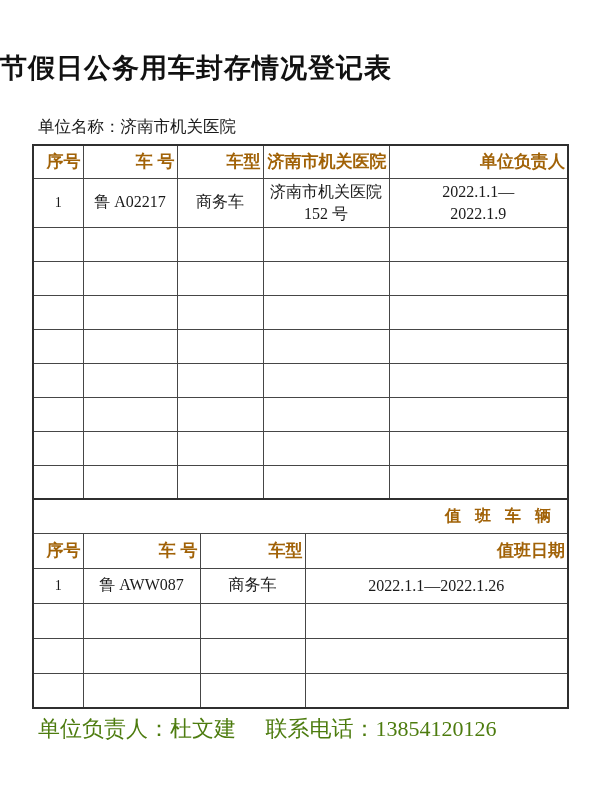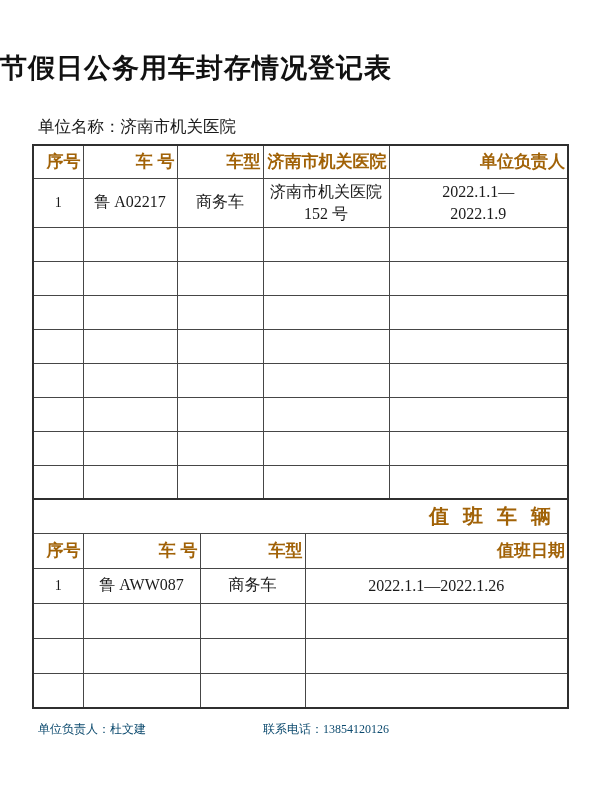--- a/index.html
+++ b/index.html
@@ -33,26 +33,26 @@
     font-family:"Liberation Sans","DejaVu Sans",sans-serif;
     font-weight:bold;font-size:17px;color:#a16207;text-align:right;
   }
   tr.h-hdr{height:33px;}
   tr.h-data{height:49px;}
   tr.h-hdr2{height:35px;}
   tr.h-data2{height:35px;}
   tr.h-sect{height:34px;}
   .two-line span{display:block;line-height:1.35;}
   .sect-title{
-    letter-spacing:14px;text-indent:14px;font-size:20px;
+    letter-spacing:14px;text-indent:14px;font-size:16px;
   }
   #duty-table{margin-top:-2px;}
   .serial{font-size:14px;}
   .footer{
-    margin:7px 0 0 38px;font-size:12px;line-height:26px;color:#0c4a6e;
+    margin:7px 0 0 38px;font-size:22px;line-height:26px;color:#4d7c0f;
   }
   .footer .left-col{display:inline-block;width:222px;}
 </style>
 </head>
 <body>
 
 <div class="title">节假日公务用车封存情况登记表</div>
 
 <div class="info-row">
   <span>单位名称：济南市机关医院</span>

